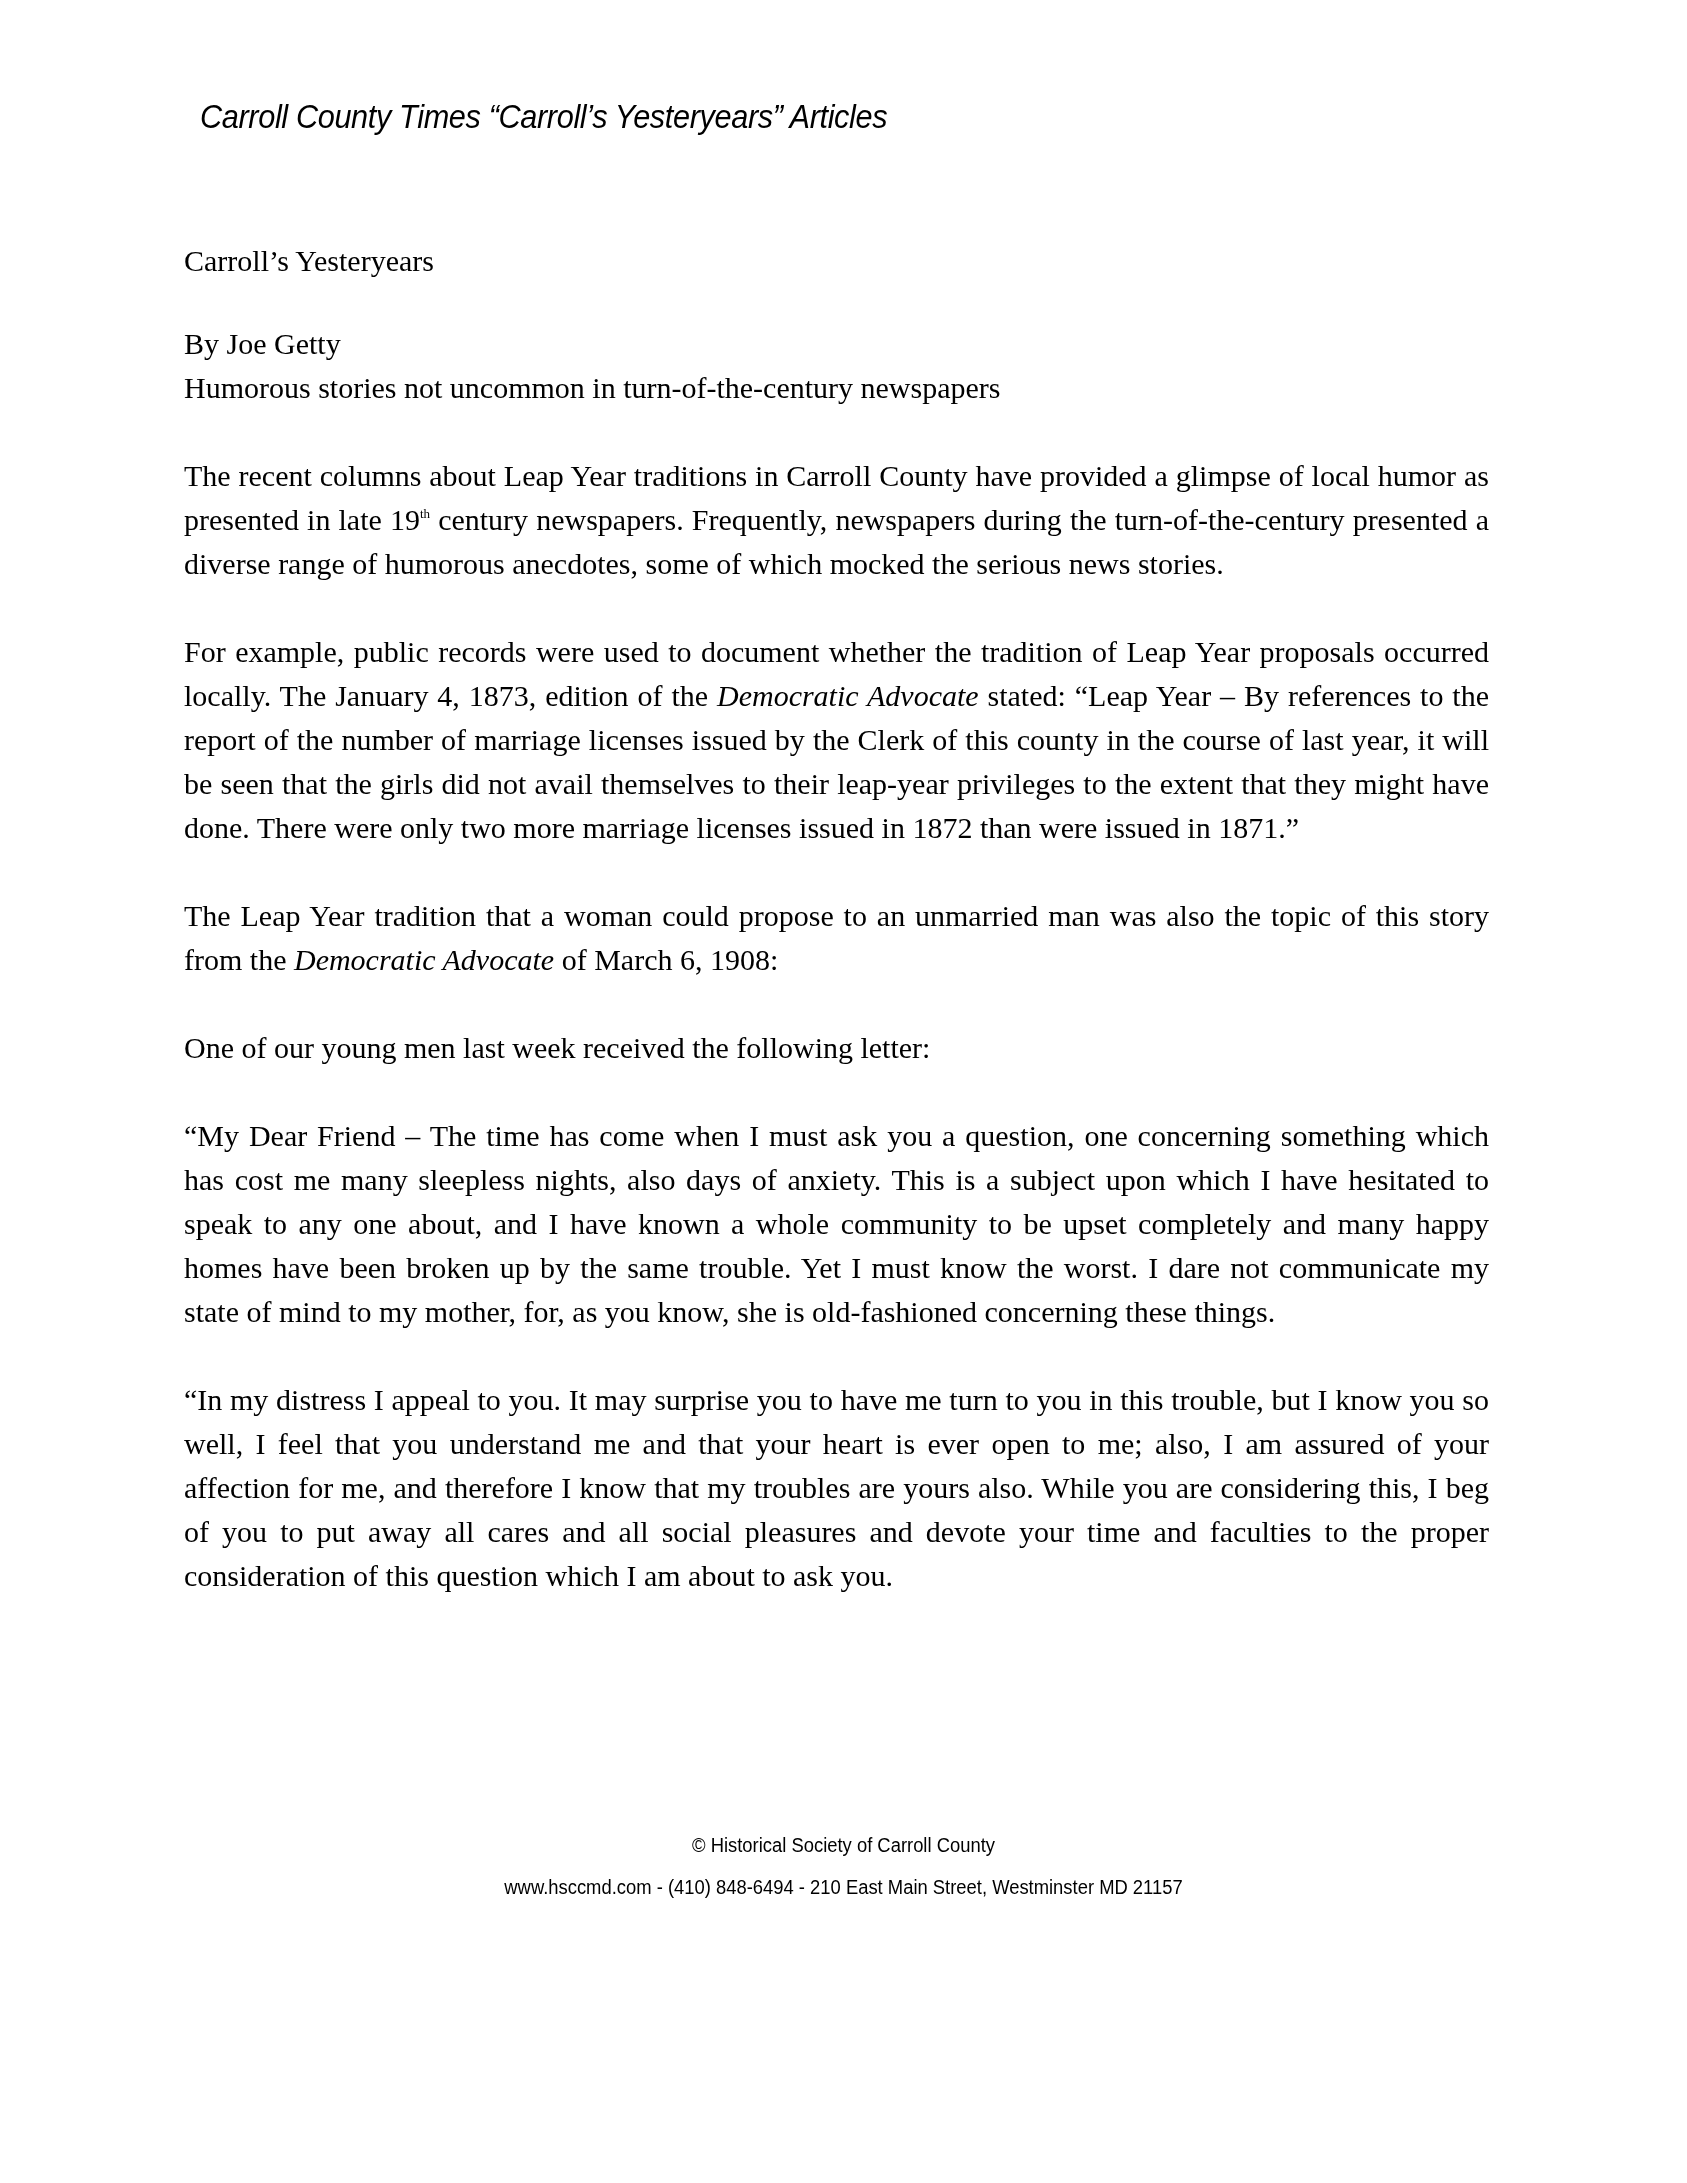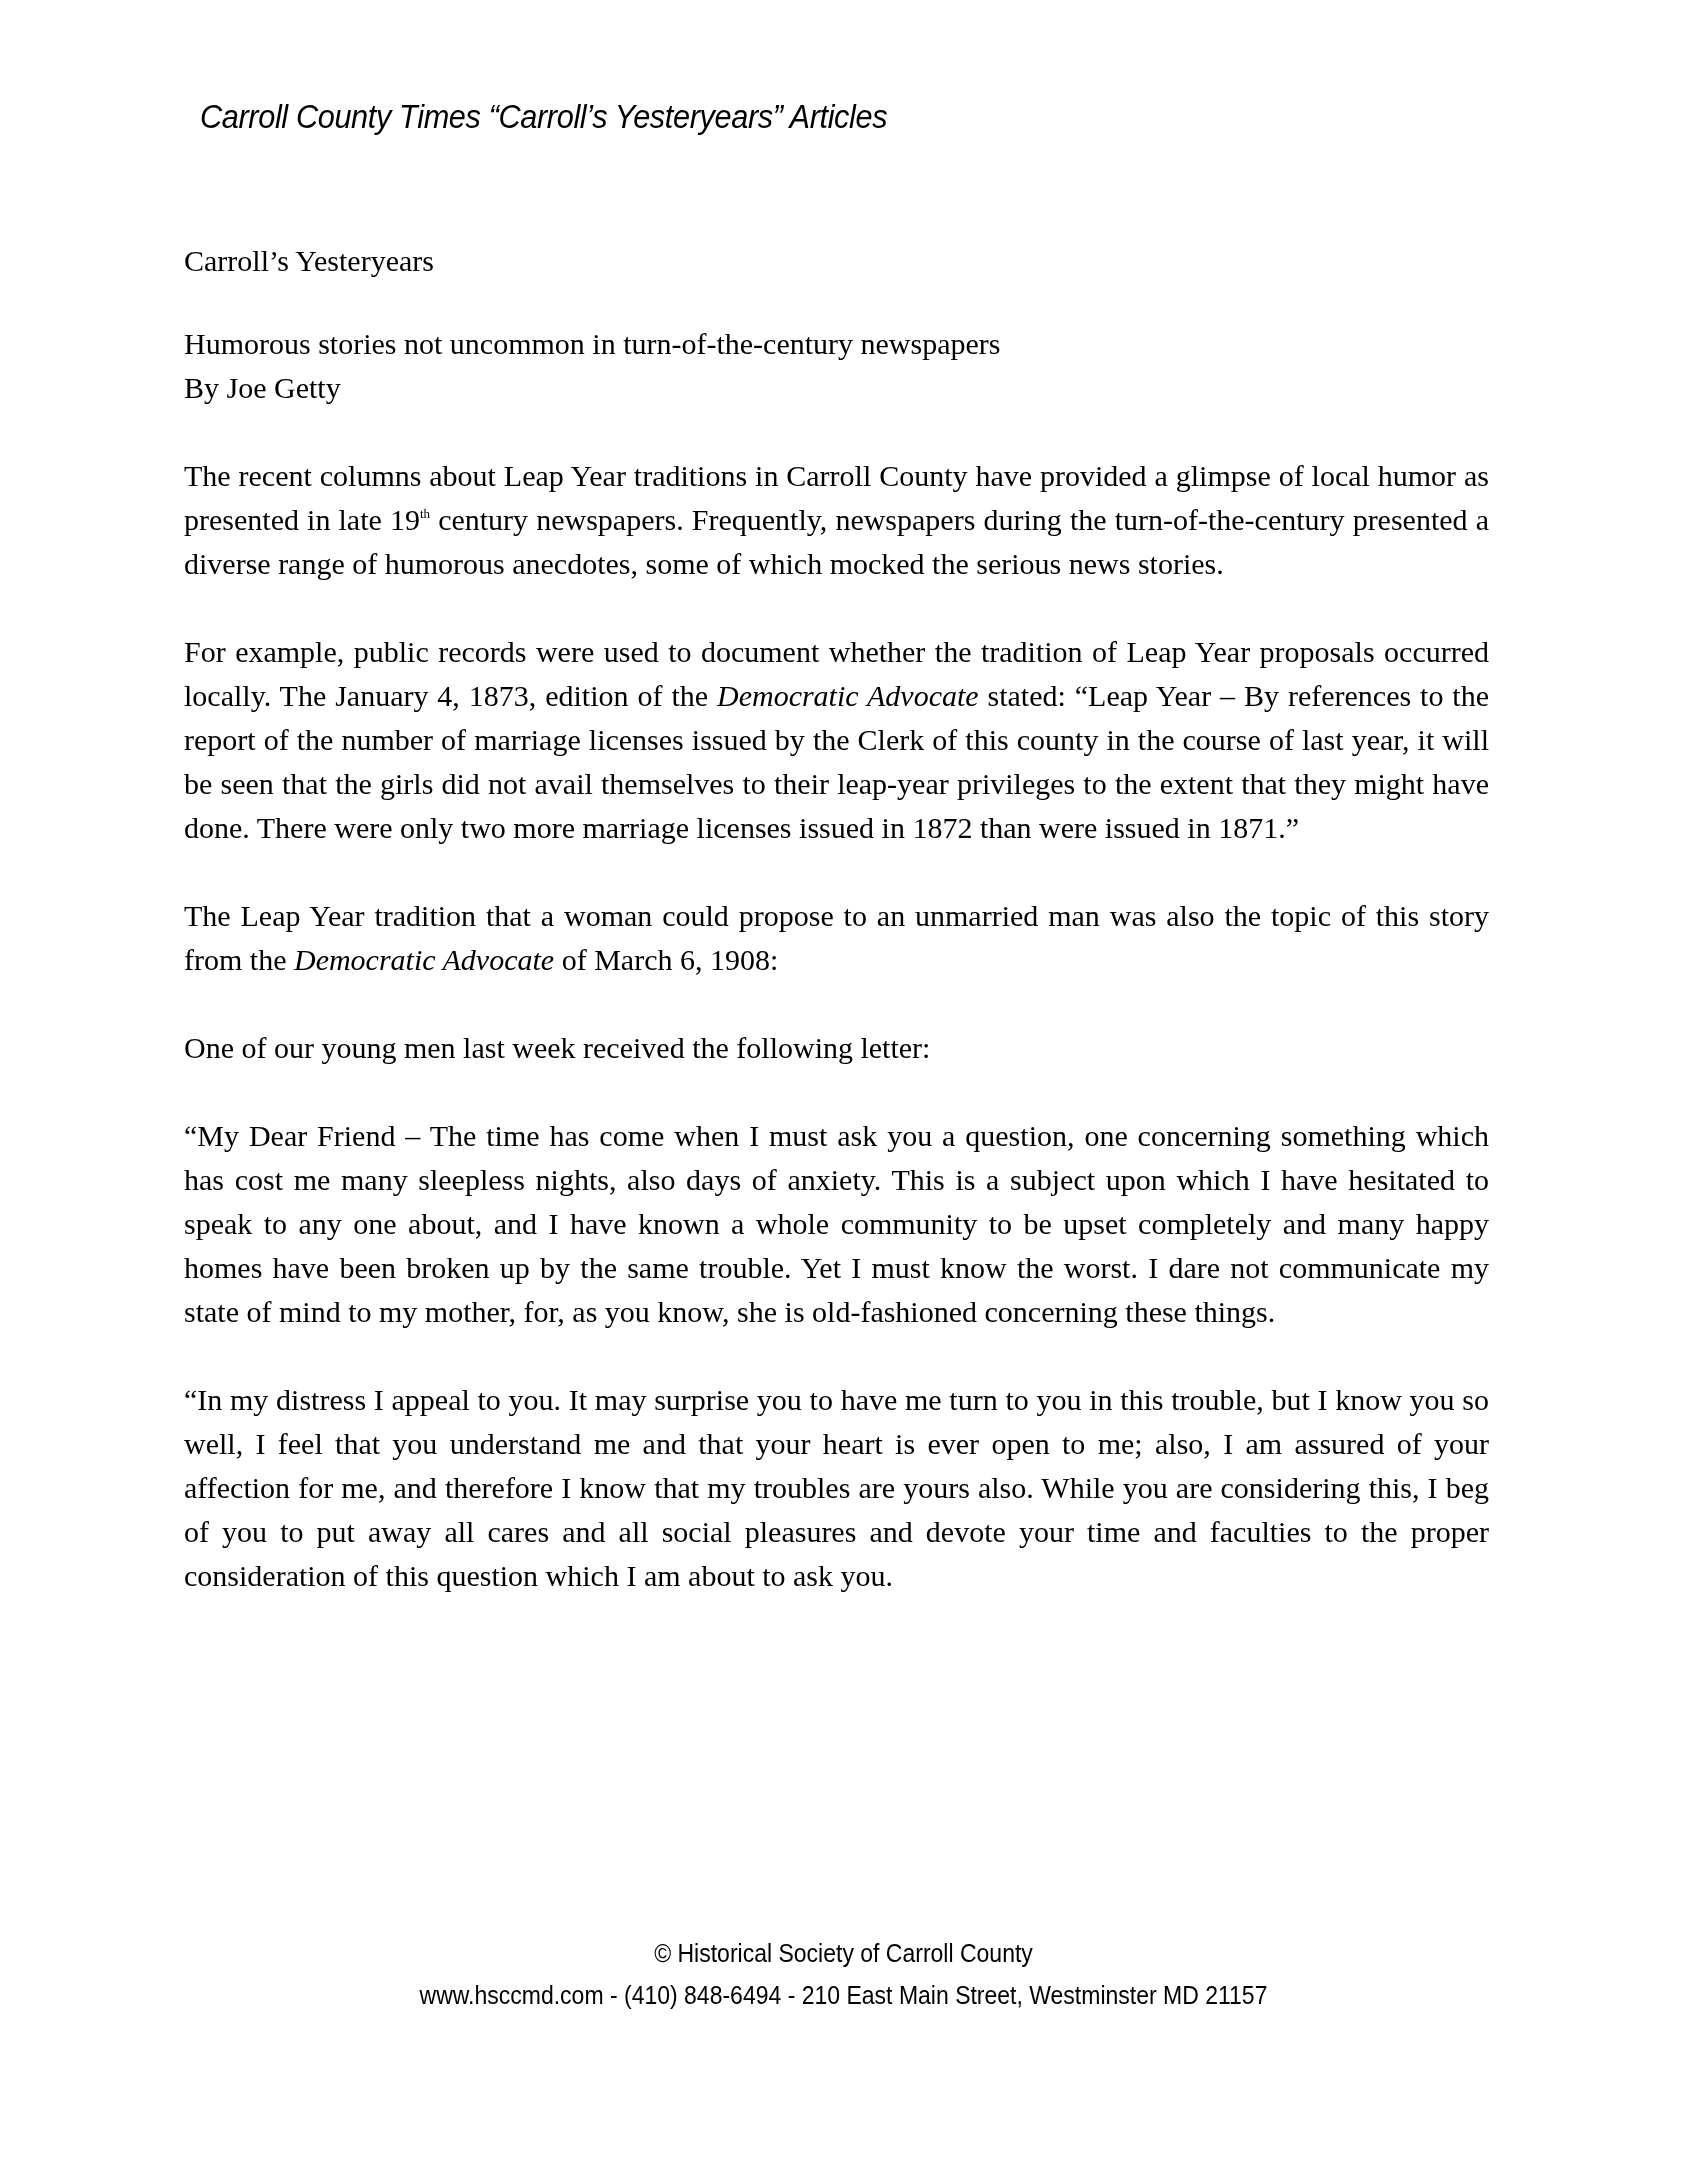--- a/index.html
+++ b/index.html
@@ -13,35 +13,35 @@
     position: absolute; left: 184px; top: 239px; width: 1305px;
     font-family: "Liberation Serif", serif; font-size: 30px; line-height: 44px;
   }
   .doc p { margin: 0; }
   .justify { text-align: justify; text-align-last: left; }
   .gap-1 { height: 39px; }
   .gap-2 { height: 44px; }
   .bold { font-weight: bold; }
   sup { font-size: 13px; line-height: 0; vertical-align: 12px; }
   .footer {
-    position: absolute; left: 0; width: 1687px; top: 1932px;
-    text-align: center; font-family: "Liberation Sans", sans-serif; font-size: 25px; line-height: 42px;
+    position: absolute; left: 0; width: 1687px; top: 1824px;
+    text-align: center; font-family: "Liberation Sans", sans-serif; font-size: 20px; line-height: 42px;
   }
   .footer .line { transform: scaleX(0.92); }
 </style>
 </head>
 <body>
 
 <div class="page-header">Carroll County Times “Carroll’s Yesteryears” Articles</div>
 
 <div class="doc">
   <p>Carroll’s Yesteryears</p>
   <div class="gap-1"></div>
+  <p>By Joe Getty</p>
   <p>Humorous stories not uncommon in turn-of-the-century newspapers</p>
-  <p>By Joe Getty</p>
   <div class="gap-2"></div>
 
   <p class="justify"><span>The recent columns about Leap Year traditions in Carroll County have provided a glimpse of local humor as presented in late 19</span><sup>th</sup><span> century newspapers. Frequently, newspapers during the turn-of-the-century presented a diverse range of humorous anecdotes, some of which mocked the serious news stories.</span></p>
   <div class="gap-2"></div>
 
   <p class="justify"><span>For example, public records were used to document whether the tradition of Leap Year proposals occurred locally. The January 4, 1873, edition of the </span><i>Democratic Advocate</i><span> stated: “Leap Year – By references to the report of the number of marriage licenses issued by the Clerk of this county in the course of last year, it will be seen that the girls did not avail themselves to their leap-year privileges to the extent that they might have done. There were only two more marriage licenses issued in 1872 than were issued in 1871.”</span></p>
   <div class="gap-2"></div>
 
   <p class="justify"><span>The Leap Year tradition that a woman could propose to an unmarried man was also the topic of this story from the </span><i>Democratic Advocate</i><span> of March 6, 1908:</span></p>
   <div class="gap-2"></div>

